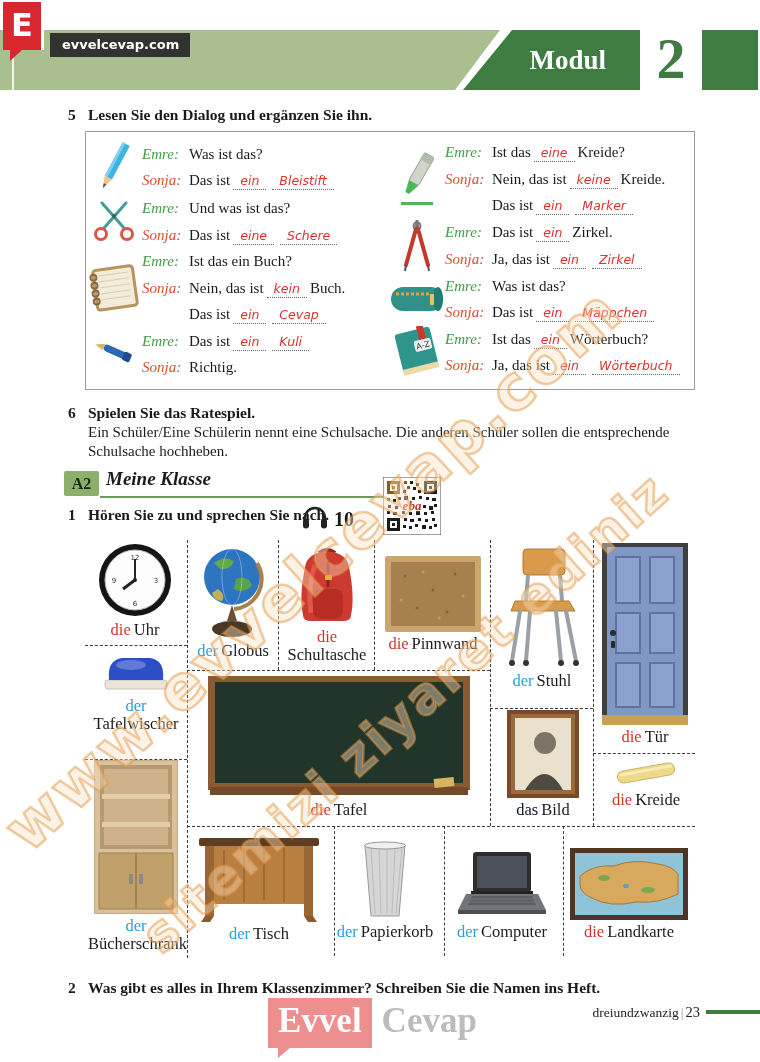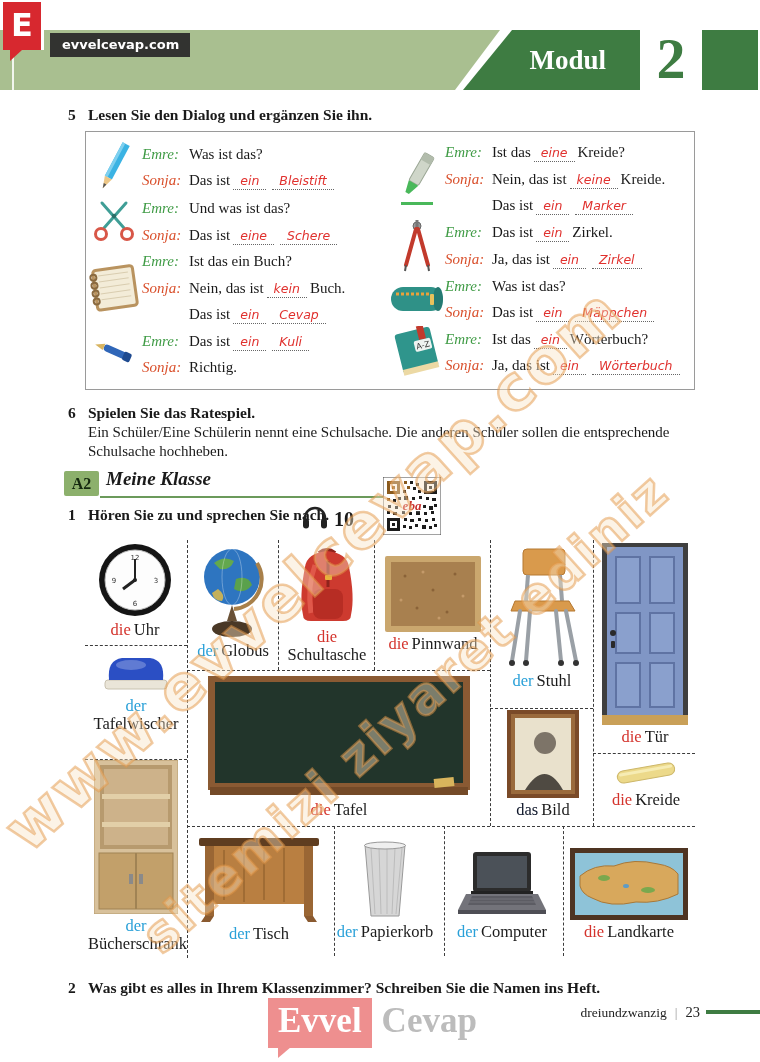--- a/index.html
+++ b/index.html
@@ -83,21 +83,21 @@
   #wm2{left:150px;top:914px;font-size:50px;transform:rotate(-42deg)}
 
   
   .brand{position:absolute;top:998px;left:268px;display:flex;
         font-family:Liberation Serif, serif;font-weight:bold;font-size:35px;z-index:70}
   .brandL{background:#ee8f8f;color:#fff;padding:3px 10px 7px 10px;position:relative}
   .brandL:after{content:"";position:absolute;left:10px;bottom:-10px;width:0;height:0;
         border-top:11px solid #ee8f8f;border-right:13px solid transparent}
   .brandR{color:#bcbcbc;margin-left:10px;padding-top:3px}
   .pageinfo{position:absolute;top:1004px;left:530px;width:170px;display:flex;justify-content:flex-end;
-        align-items:center;gap:8px;font-size:13.5px;color:#222}
+        align-items:center;gap:2px;font-size:13.5px;color:#222}
   .pageinfo .sep{color:#999}
   .pageinfo .pn{font-size:14.5px}
   .pagerule{position:absolute;top:1010px;left:706px;width:54px;height:4px;background:#3e7c42}
 </style>
 </head>
 <body>
 
 <div class="page">
 
   <div class="band-light"></div>

